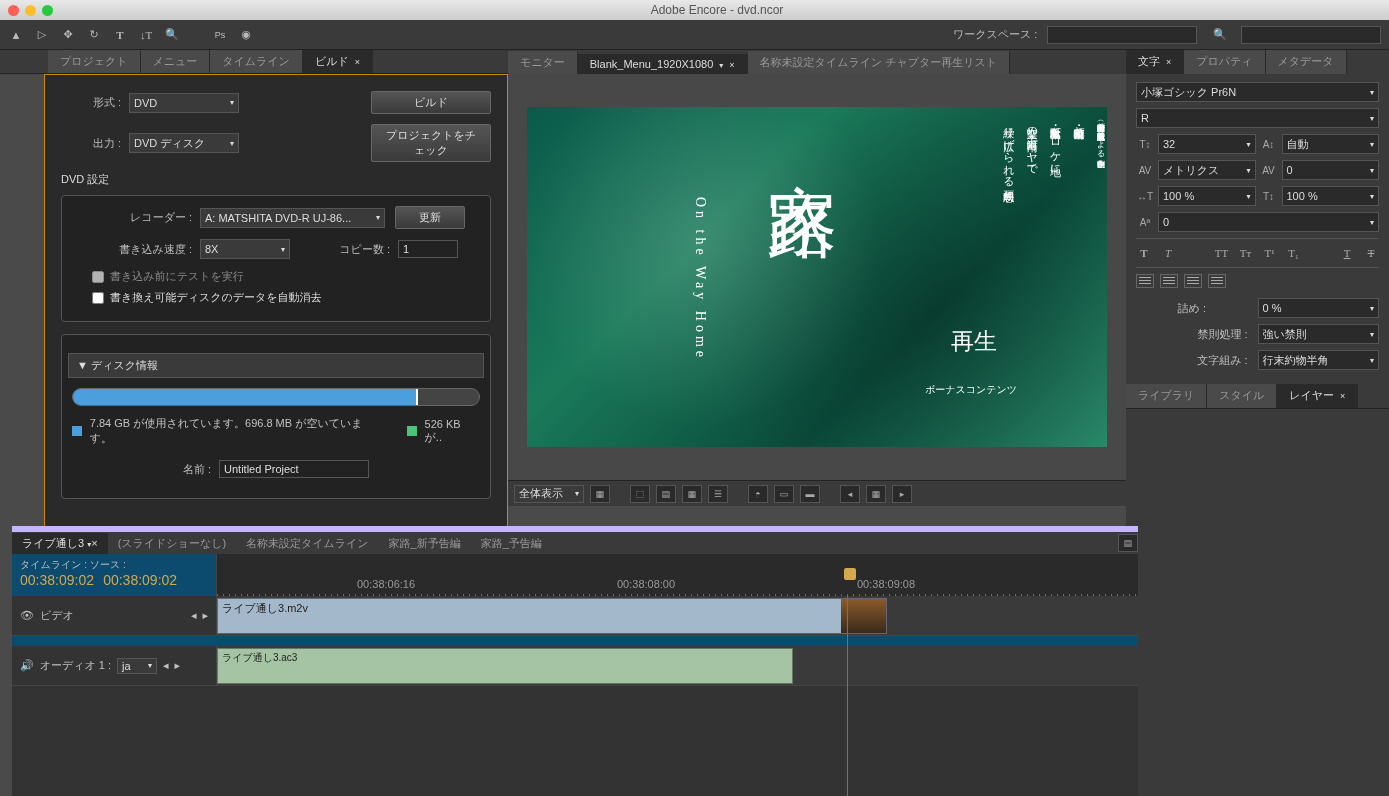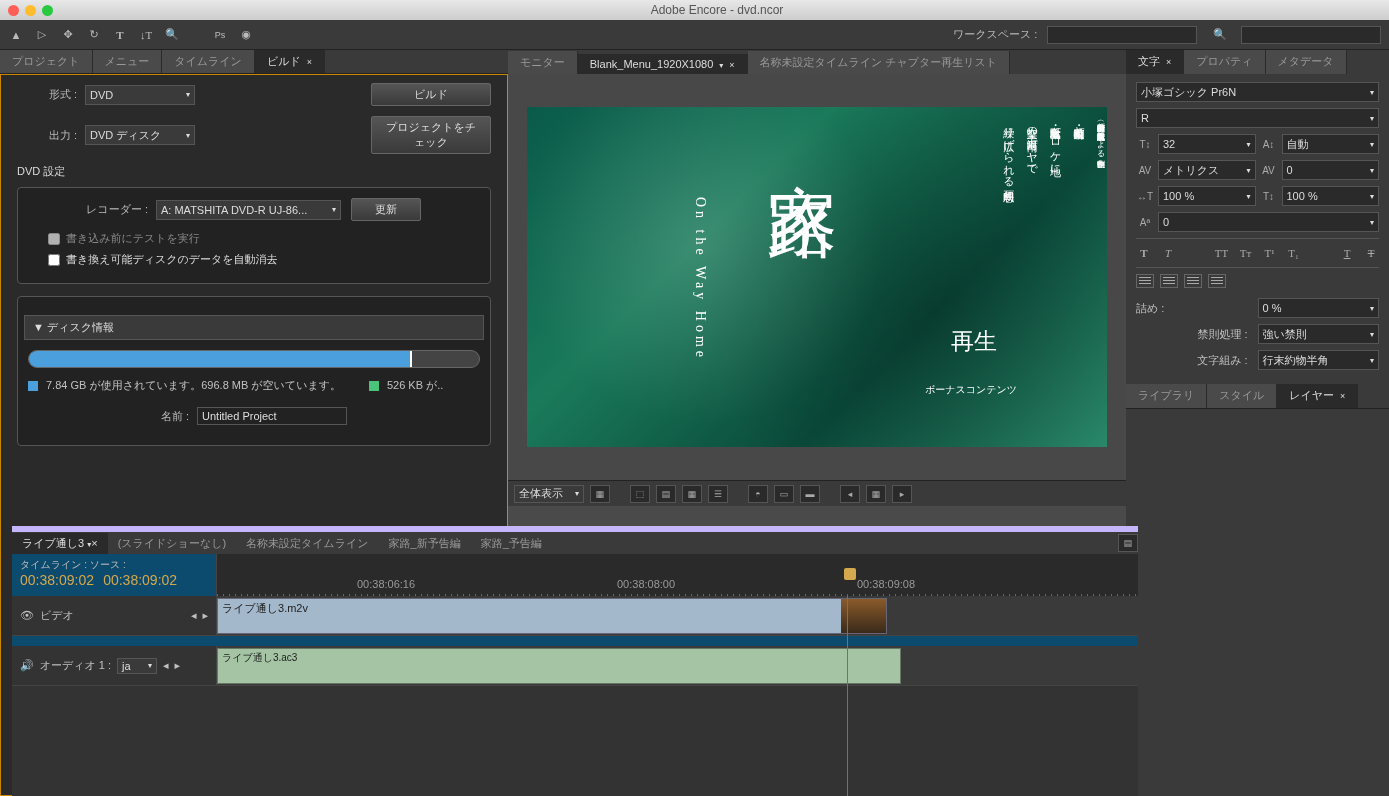--- a/index.html
+++ b/index.html
@@ -10,25 +10,25 @@
 .app-title { flex: 1; text-align: center; color: #555; font-size: 12px; }
 .toolbar { height: 30px; background: #3a3a3a; border-bottom: 1px solid #222; display: flex; align-items: center; padding: 0 8px; gap: 10px; }
 .tool-icon { width: 16px; height: 16px; display: inline-flex; align-items: center; justify-content: center; color: #bbb; cursor: pointer; }
 .workspace-label { margin-left: auto; color: #bbb; }
 .ws-select { width: 150px; height: 18px; background: #2a2a2a; border: 1px solid #555; }
 .search-box { width: 140px; height: 18px; background: #2a2a2a; border: 1px solid #555; margin-left: 4px; }
 .main { display: flex; height: 746px; }
 .left-col { width: 508px; display: flex; flex-direction: column; }
 .mid-col { width: 618px; display: flex; flex-direction: column; }
 .right-col { width: 263px; display: flex; flex-direction: column; background: #3a3a3a; }
-.tab-row { height: 24px; background: #3a3a3a; display: flex; align-items: flex-end; border-bottom: 1px solid #222; }
+.tab-row { height: 24px; background: #3a3a3a; display: flex; align-items: flex-end; border-bottom: 1px solid #222; padding-left: 48px; }
 .tab { padding: 4px 12px; background: #4a4a4a; color: #999; cursor: pointer; border-right: 1px solid #2a2a2a; }
 .tab.active { background: #2a2a2a; color: #ddd; }
 .tab .x { margin-left: 6px; font-size: 9px; }
-.panel-build { flex: 1; background: #2a2a2a; padding: 8px 16px; border: 1px solid #cc8800; overflow: hidden; }
+.panel-build { flex: 1; background: #2a2a2a; padding: 16px 16px; border: 1px solid #cc8800; overflow: hidden; margin-left: 44px; }
 .row { display: flex; align-items: center; margin-bottom: 10px; }
 .row label { color: #bbb; margin-right: 8px; text-align: right; }
 .sel { background: #3a3a3a; border: 1px solid #555; color: #ddd; height: 20px; padding: 0 4px; display: inline-flex; align-items: center; }
 .sel::after { content: "▾"; margin-left: auto; font-size: 8px; }
 .btn { background: linear-gradient(#555,#3a3a3a); border: 1px solid #666; color: #ddd; padding: 3px 12px; cursor: pointer; border-radius: 2px; }
 .section-h { background: #3a3a3a; padding: 4px 8px; margin: 8px -4px; border: 1px solid #555; color: #ddd; }
 .inset { background: #222; border: 1px solid #555; padding: 10px; border-radius: 4px; }
 .chk { display: flex; align-items: center; gap: 6px; margin: 6px 0 6px 20px; color: #888; }
 .chk input { width: 12px; height: 12px; }
 .disk-bar { width: 100%; height: 18px; background: #444; border: 1px solid #666; border-radius: 9px; overflow: hidden; position: relative; margin: 10px 0; }
@@ -133,20 +133,28 @@
       </div>
       <div style="color:#ddd;margin:8px 0">DVD 設定</div>
       <div class="inset">
         <div class="row">
           <label style="width:120px">レコーダー :</label>
           <div class="sel" style="width:185px">
               <span>A: MATSHITA DVD-R   UJ-86...</span>
             </div>
           <button class="btn" style="margin-left:10px;width:70px">更新</button>
         </div>
+        <div class="row">
+          <label style="width:120px">書き込み速度 :</label>
+          <div class="sel" style="width:90px">
+              <span>8X</span>
+            </div>
+          <label style="width:80px;margin-left:20px">コピー数 :</label>
+          <input class="txt-input" style="width: 60px;" value="1">
+        </div>
         <div class="chk">
             <input type="checkbox" disabled="" style="">
             <span>書き込み前にテストを実行</span>
           </div>
         <div class="chk" style="color:#ddd">
             <input type="checkbox" style="">
             <span>書き換え可能ディスクのデータを自動消去</span>
           </div>
       </div>
       <div class="inset" style="margin-top:12px">
@@ -275,21 +283,21 @@
         <span class="fmt-btn" style="text-decoration:underline">T</span>
         <span class="fmt-btn" style="text-decoration:line-through">T</span>
       </div>
       <div class="align-row">
         <span class="align-btn"></span>
         <span class="align-btn"></span>
         <span class="align-btn"></span>
         <span class="align-btn"></span>
       </div>
       <div class="char-row" style="margin-top:10px">
-        <label style="flex:1;text-align:left;margin-right:6px">詰め :</label>
+        <label style="flex:1;text-align:center;margin-right:6px">詰め :</label>
         <div class="char-sel" style="width:120px">
             <span>0 %</span>
           </div>
       </div>
       <div class="char-row">
         <label style="flex:1;text-align:right;margin-right:6px">禁則処理 :</label>
         <div class="char-sel" style="width:120px">
             <span>強い禁則</span>
           </div>
       </div>
@@ -353,19 +361,19 @@
     <div class="track-head">
       <span>🔊</span>
       <span>オーディオ 1 :</span>
       <div class="sel" style="width:40px;height:16px">
           <span>ja</span>
         </div>
       <span>◂</span>
       <span>▸</span>
     </div>
     <div class="track-body">
-      <div class="clip-a" style="width:684px">ライブ通し3.ac3</div>
+      <div class="clip-a" style="width:576px">ライブ通し3.ac3</div>
       <div class="playhead" style="left:630px;height:160px"></div>
     </div>
   </div>
   <div style="height:110px;background:#333"></div>
   <div class="scroll-h"></div>
 </div>
 
 </body></html>

